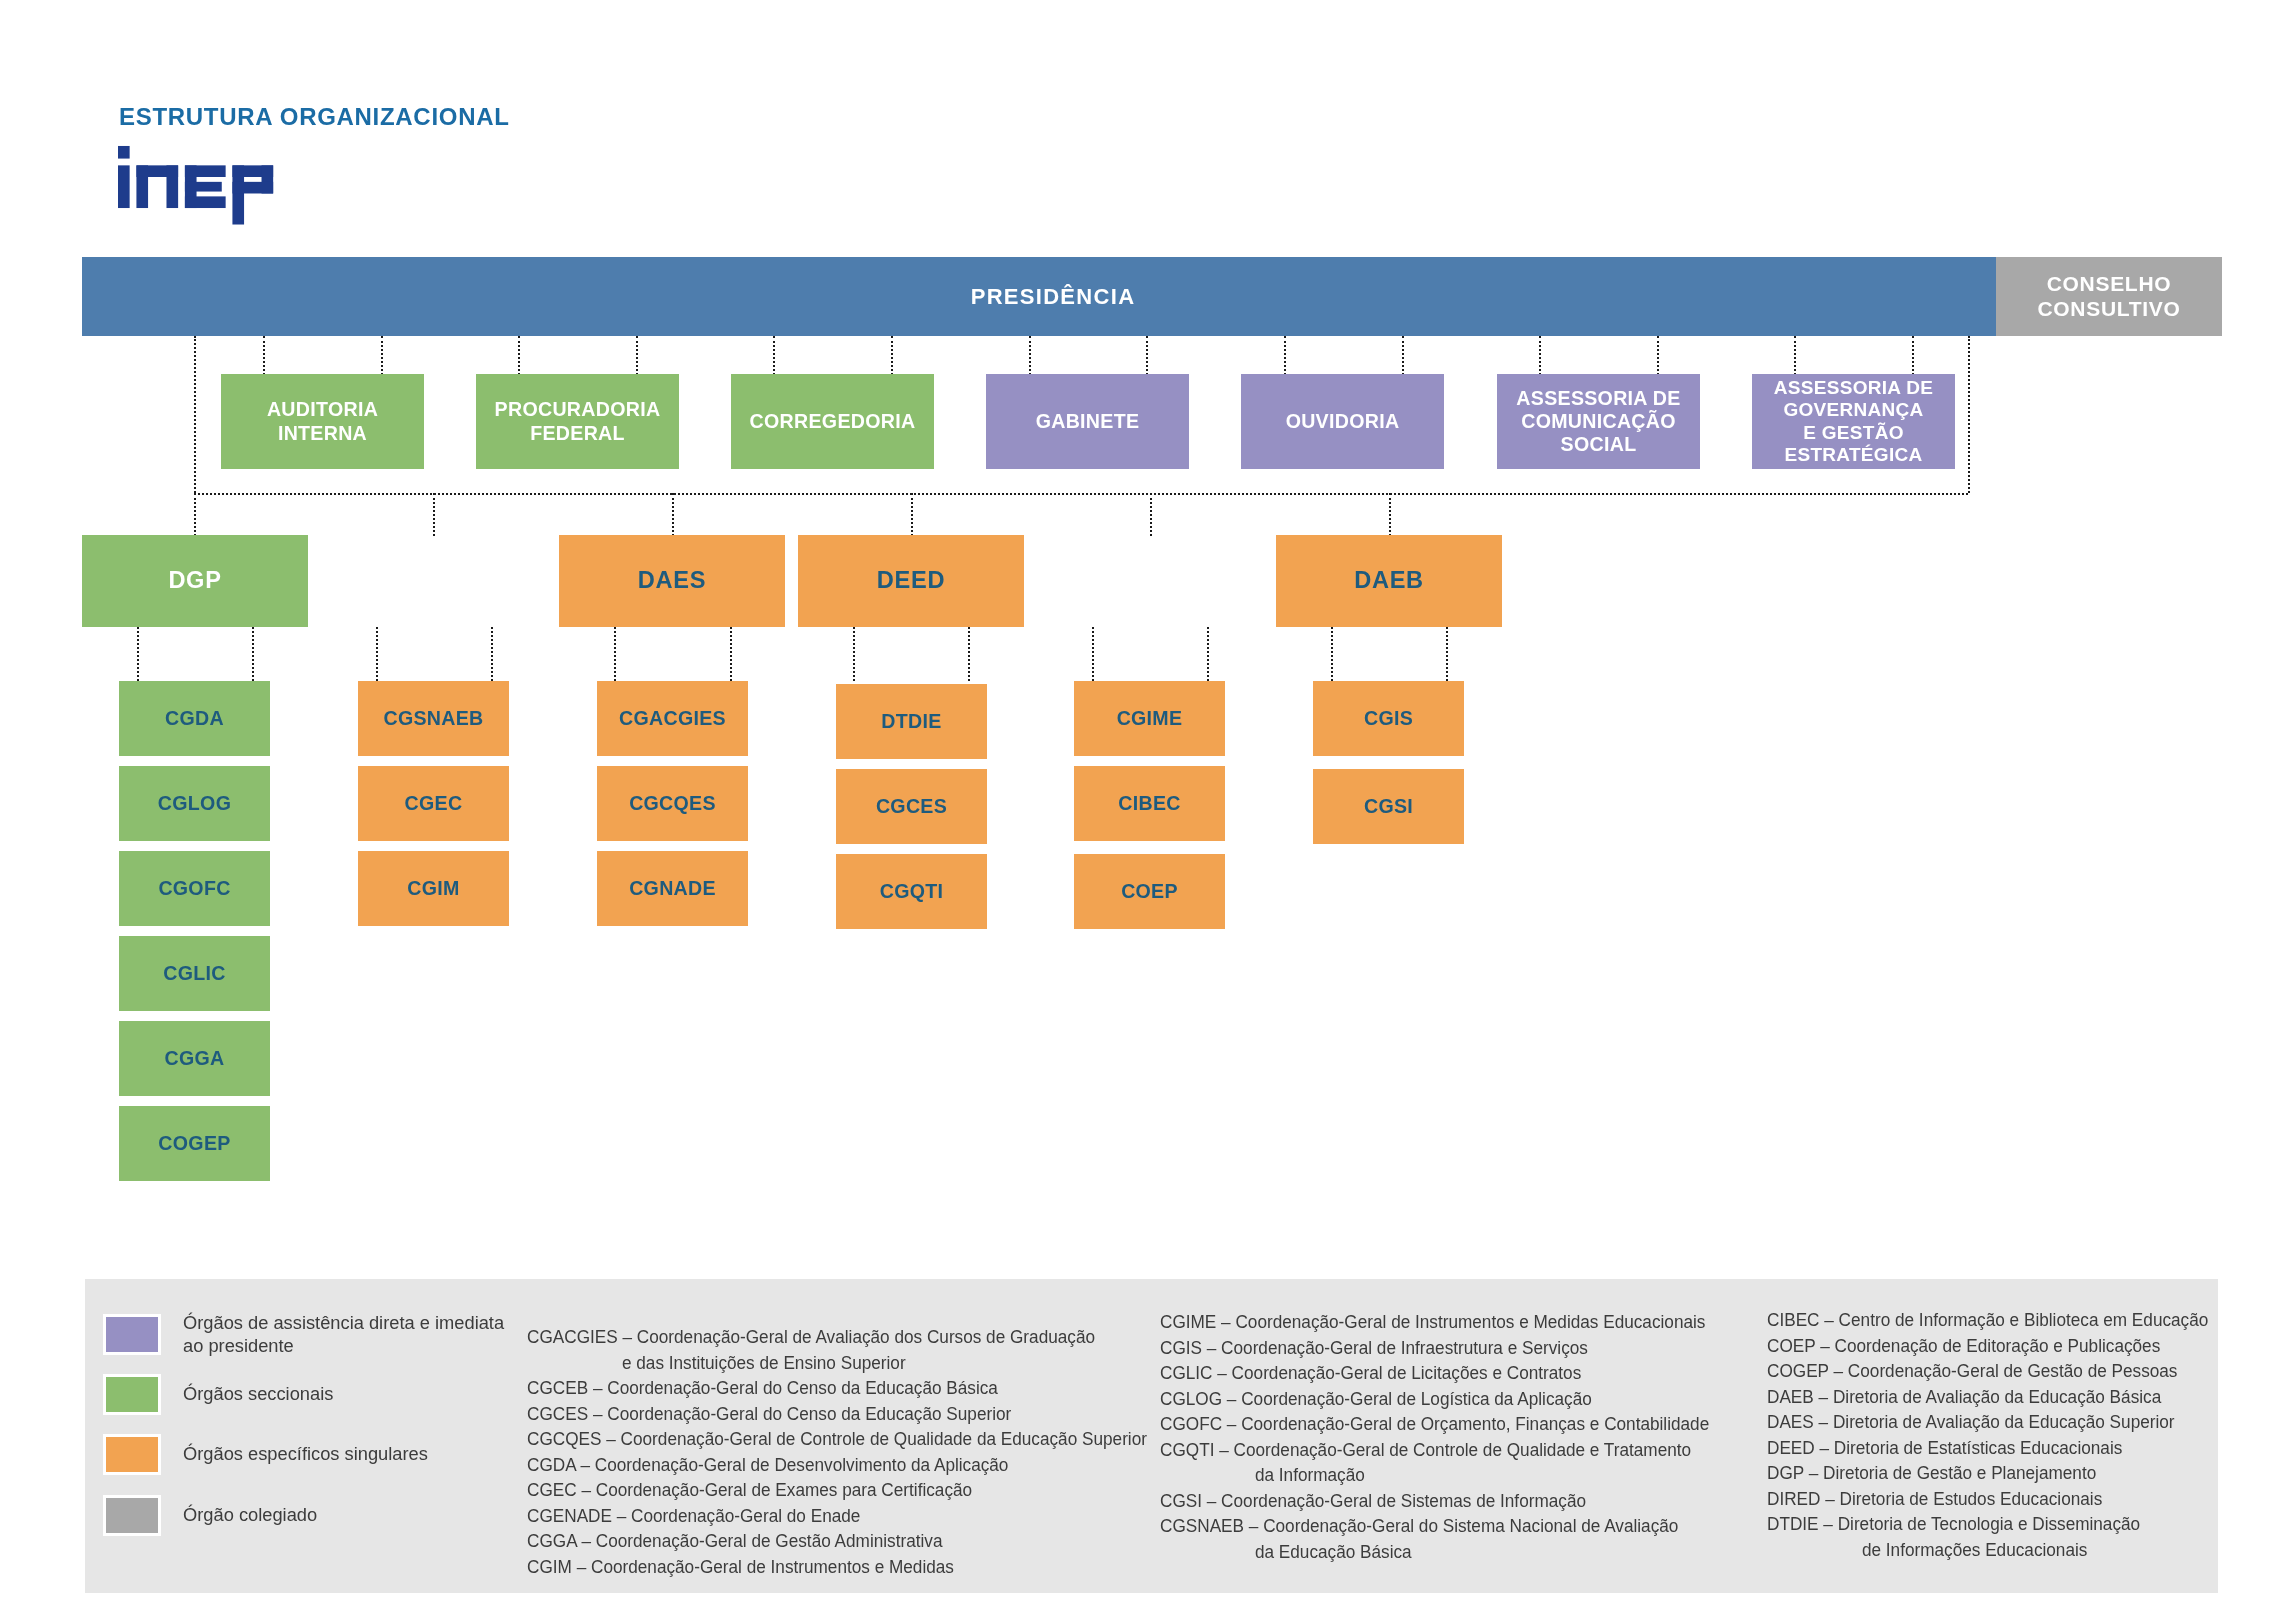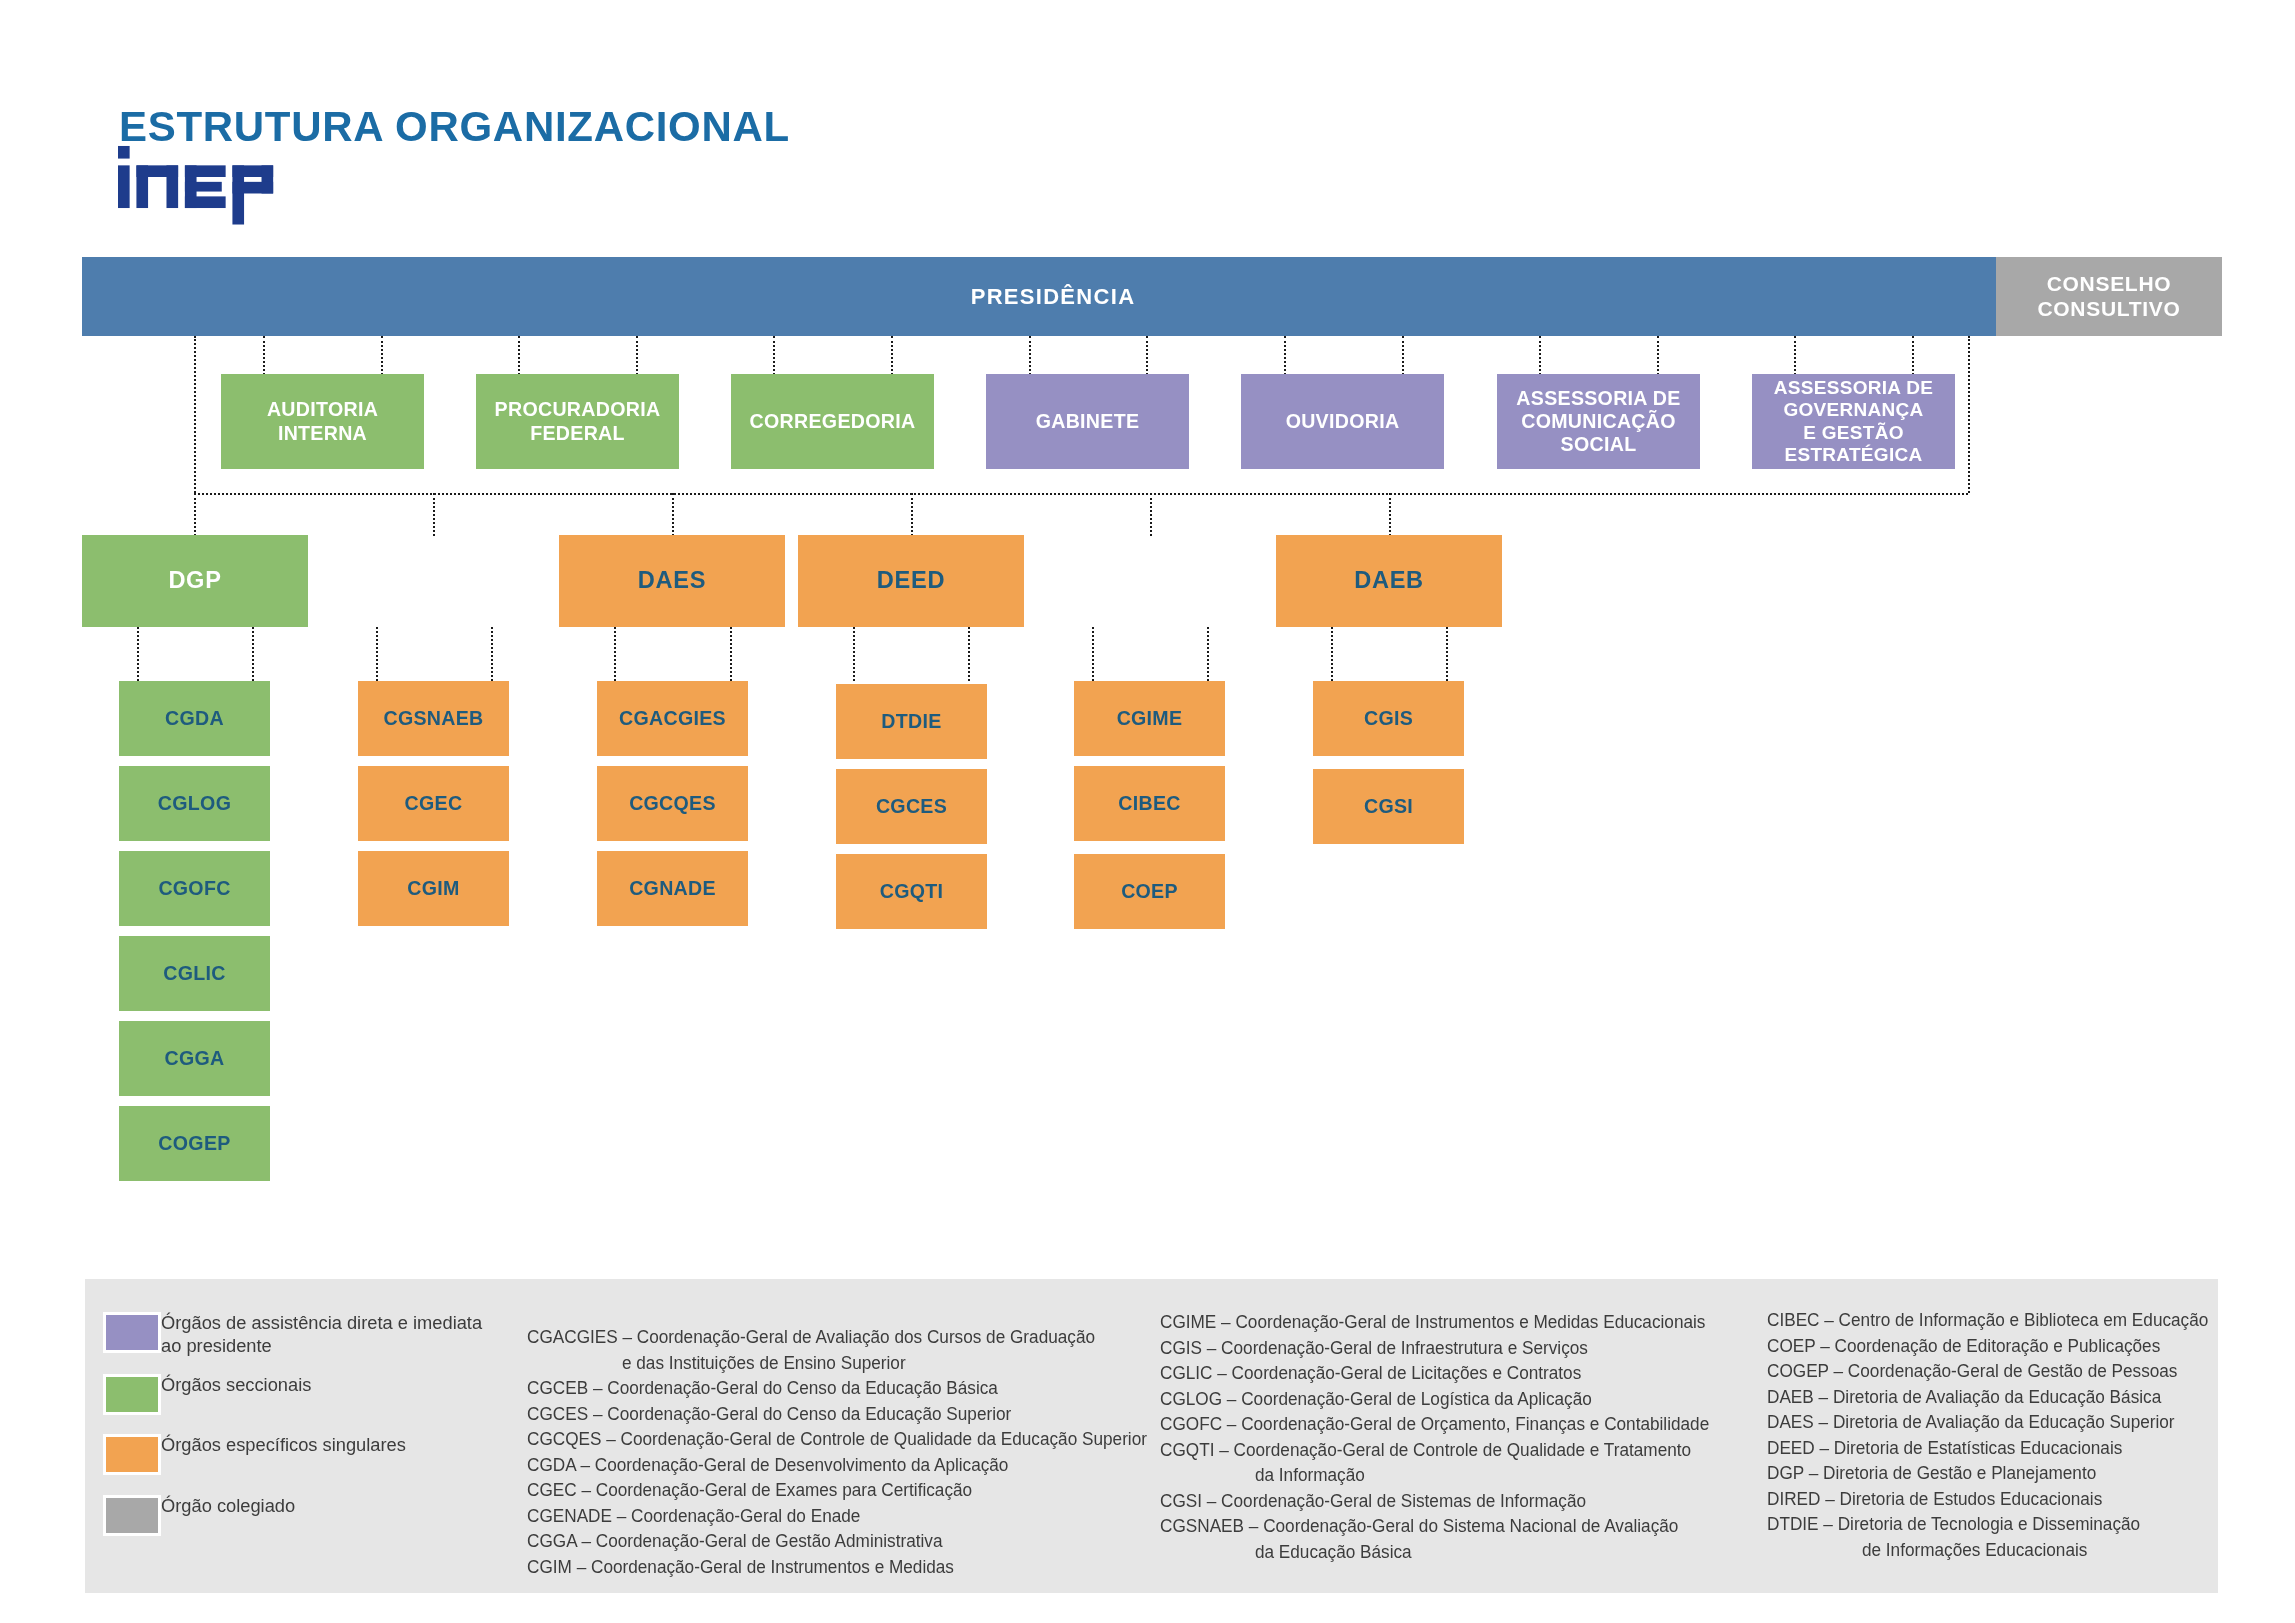--- a/index.html
+++ b/index.html
@@ -1,18 +1,18 @@
 <!DOCTYPE html>
 <html style="font-size:10.5px"><head>
 <meta charset="utf-8">
 <style>
   html,body{margin:0;padding:0;background:#ffffff;font-family:"Liberation Sans",sans-serif;}
   .canvas{position:relative;width:2295px;height:1623px;background:#ffffff;overflow:hidden;}
 
-  .page-title{position:absolute;left:119px;top:103px;font-size:42px;font-weight:bold;
+  .page-title{position:absolute;left:119px;top:103px;font-size:24px;font-weight:bold;
     letter-spacing:0.7px;color:#1B6CA5;white-space:nowrap;}
   .inep-logo{position:absolute;left:118px;top:145px;width:160px;height:auto;}
 
   .box{position:absolute;display:flex;align-items:center;justify-content:center;
     text-align:center;white-space:pre-line;font-weight:bold;line-height:1.18;}
   .c-blue{background:#4E7DAD;color:#ffffff;padding-left:22px;}
   .c-green-w{background:#8CBE6E;color:#ffffff;}
   .c-green-d{background:#8CBE6E;color:#1E5B7E;}
   .c-purple{background:#9690C3;color:#ffffff;}
   .c-orange{background:#F2A351;color:#1E5B7E;}
@@ -22,21 +22,21 @@
   .council{left:1996px;top:257px;width:226px;height:79px;font-size:21px;letter-spacing:0.7px;}
 
   .row2{top:374px;width:203px;height:95px;font-size:19.6px;letter-spacing:0.3px;}
   .row3{top:535px;width:226px;height:92px;font-size:23.6px;letter-spacing:0.7px;}
   .sub{width:151px;height:75px;font-size:19.6px;letter-spacing:0.3px;}
 
   .vline{position:absolute;width:0;border-left:2.6px dotted #1A1A1A;}
   .hline{position:absolute;height:0;border-top:2.6px dotted #1A1A1A;}
 
   .legend-panel{position:absolute;left:85px;top:1279px;width:2133px;height:314px;background:#E6E6E6;}
-  .legend-row{position:absolute;display:flex;align-items:flex-start;}
+  .legend-row{position:absolute;display:flex;align-items:center;gap:22px;}
   .swatch{width:52px;height:35px;border:3.9px solid #ffffff;flex:0 0 auto;}
   .sw-purple{background:#9690C3;}
   .sw-green{background:#8CBE6E;}
   .sw-orange{background:#F2A351;}
   .sw-gray{background:#A8A8A8;}
   .legend-text{font-size:18.3px;color:#3C3C3C;white-space:pre-line;line-height:1.25;}
 
   .gl-col{position:absolute;font-size:18.3px;color:#3C3C3C;line-height:25.5px;
     transform:scaleX(0.94);transform-origin:left top;white-space:nowrap;}
   .gl{height:25.5px;}

